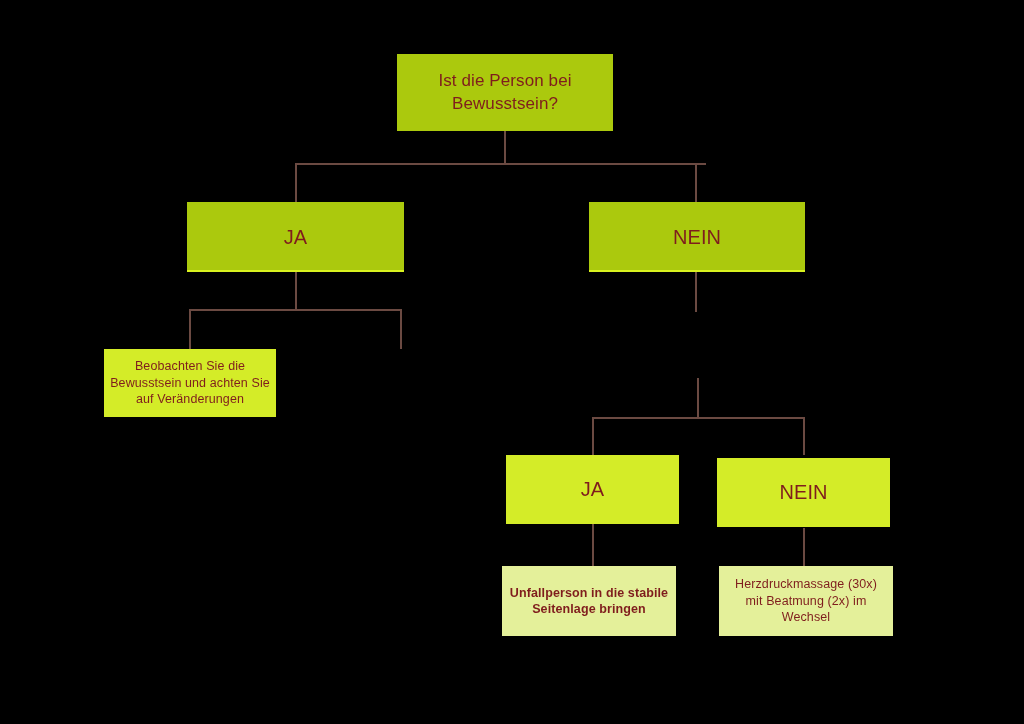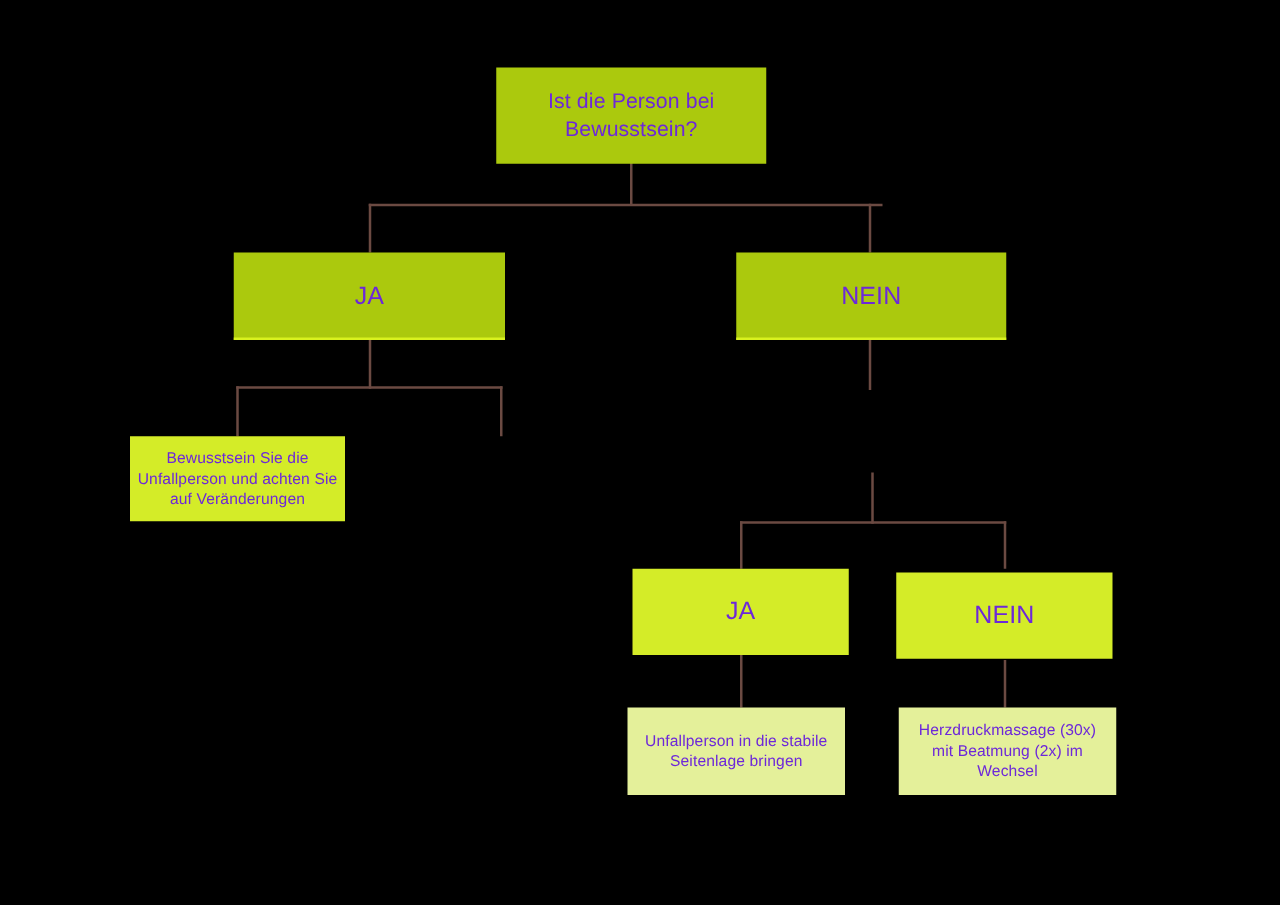--- a/index.html
+++ b/index.html
@@ -19,21 +19,21 @@
     height: 724px;
     background: #000000;
   }
   .node {
     position: absolute;
     box-sizing: border-box;
     display: flex;
     align-items: center;
     justify-content: center;
     text-align: center;
-    color: #6d28d9;
+    color: #7f1d1d;
     line-height: 1.32;
     letter-spacing: 0.1px;
     padding: 12px 6px;
   }
   .node .label {
     display: block;
     width: 100%;
   }
   
   .tone-deep   { background: #abc90d; }
@@ -104,34 +104,34 @@
 
   <div class="node tone-deep edge-bottom t-branch" style="left:187px; top:202px; width:217px; height:70px;">
     <span class="label">JA</span>
   </div>
 
   <div class="node tone-deep edge-bottom t-branch" style="left:589px; top:202px; width:216px; height:70px;">
     <span class="label">NEIN</span>
   </div>
 
   <div class="node tone-bright t-leaf" style="left:104px; top:349px; width:172px; height:68px;">
-    <span class="label">Bewusstsein Sie die Unfallperson und achten Sie auf Veränderungen</span>
+    <span class="label">Beobachten Sie die Bewusstsein und achten Sie auf Veränderungen</span>
   </div>
 
 
 
   <div class="node tone-bright t-branch" style="left:506px; top:455px; width:173px; height:69px;">
     <span class="label">JA</span>
   </div>
 
   <div class="node tone-bright t-branch" style="left:717px; top:458px; width:173px; height:69px;">
     <span class="label">NEIN</span>
   </div>
 
-  <div class="node tone-pale t-leaf" style="left:502px; top:566px; width:174px; height:70px;">
+  <div class="node tone-pale t-leaf" style="left:502px; top:566px; width:174px; height:70px;font-weight:bold;">
     <span class="label">Unfallperson in die stabile Seitenlage bringen</span>
   </div>
 
   <div class="node tone-pale t-leaf" style="left:719px; top:566px; width:174px; height:70px;">
     <span class="label">Herzdruckmassage (30x) mit Beatmung (2x) im Wechsel</span>
   </div>
 
 </div>
 
 </body></html>

